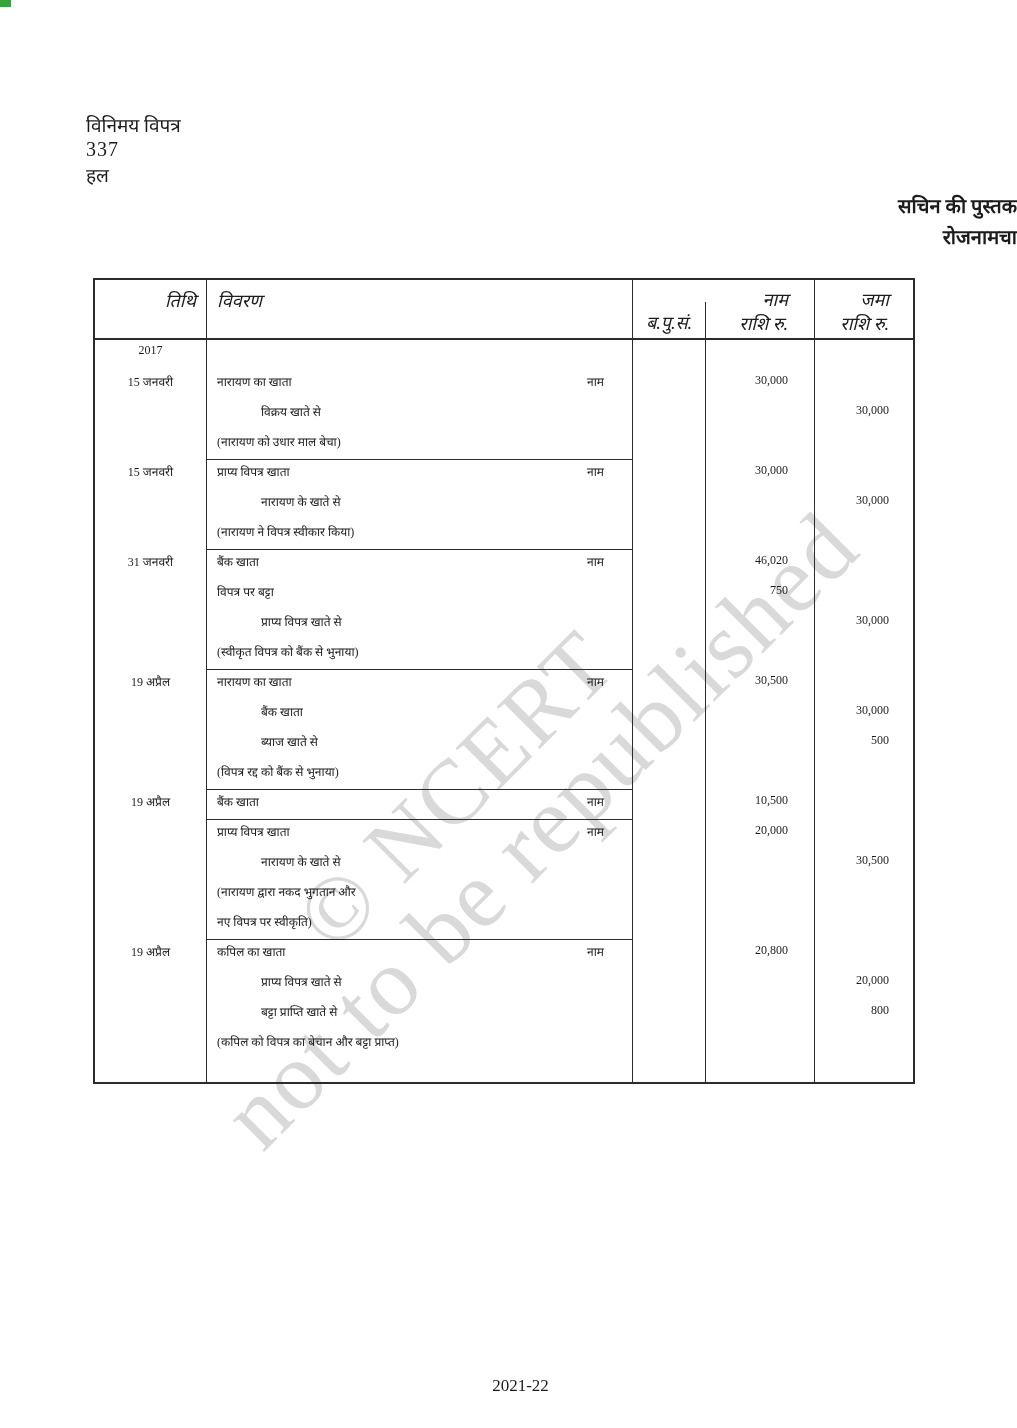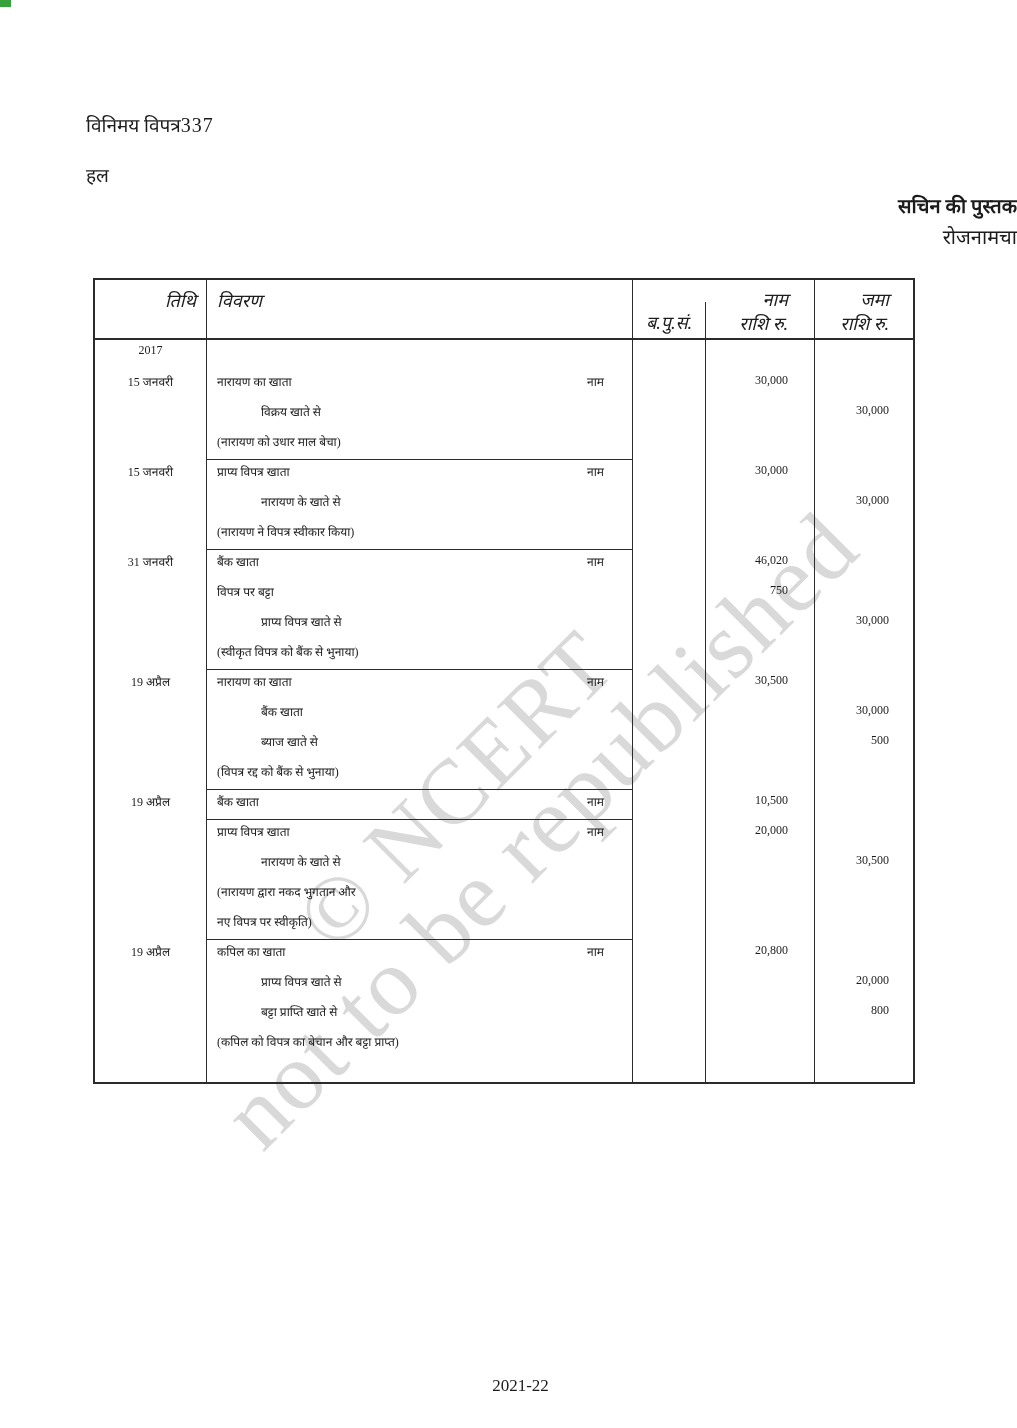--- a/index.html
+++ b/index.html
@@ -19,28 +19,29 @@
     pointer-events: none;
     letter-spacing: 2px;
   }
   #wm1 { font-size: 92px; left: 455px; top: 790px; transform: translate(-50%,-50%) rotate(-45deg); }
   #wm2 { font-size: 96px; left: 540px; top: 830px; transform: translate(-50%,-50%) rotate(-45deg); }
   .content { position: relative; z-index: 1; }
   .scan-mark { position: absolute; left: 0; top: 0; width: 11px; height: 7px; background: #35a33a; }
 
   .pagehead {
     position: absolute; left: 86px; top: 112px; width: 845px;
-    display: flex; align-items: baseline;
+    display: flex; justify-content: space-between; align-items: baseline;
     font-size: 19px;
+    flex-direction: column;
   }
   .pagenum { font-size: 20px; letter-spacing: 1px; }
   .solution { position: absolute; left: 86px; top: 162px; font-size: 19px; }
   .titleblock { position: absolute; left: 0; top: 192px; width: 1017px; text-align: right; }
   .titleblock .t1 { font-weight: bold; font-size: 20px; }
-  .titleblock .t2 { font-weight: normal; font-size: 20px; margin-top: 4px; }
+  .titleblock .t2 { font-weight: bold; font-size: 20px; margin-top: 4px; }
 
   .jtable {
     position: absolute; left: 93px; top: 278px; width: 822px;
     border: 2px solid #2b2b2b;
     display: flex; flex-direction: column;
     background: transparent;
   }
   .thead {
     display: flex; min-height: 60px;
     border-bottom: 2px solid #2b2b2b;

